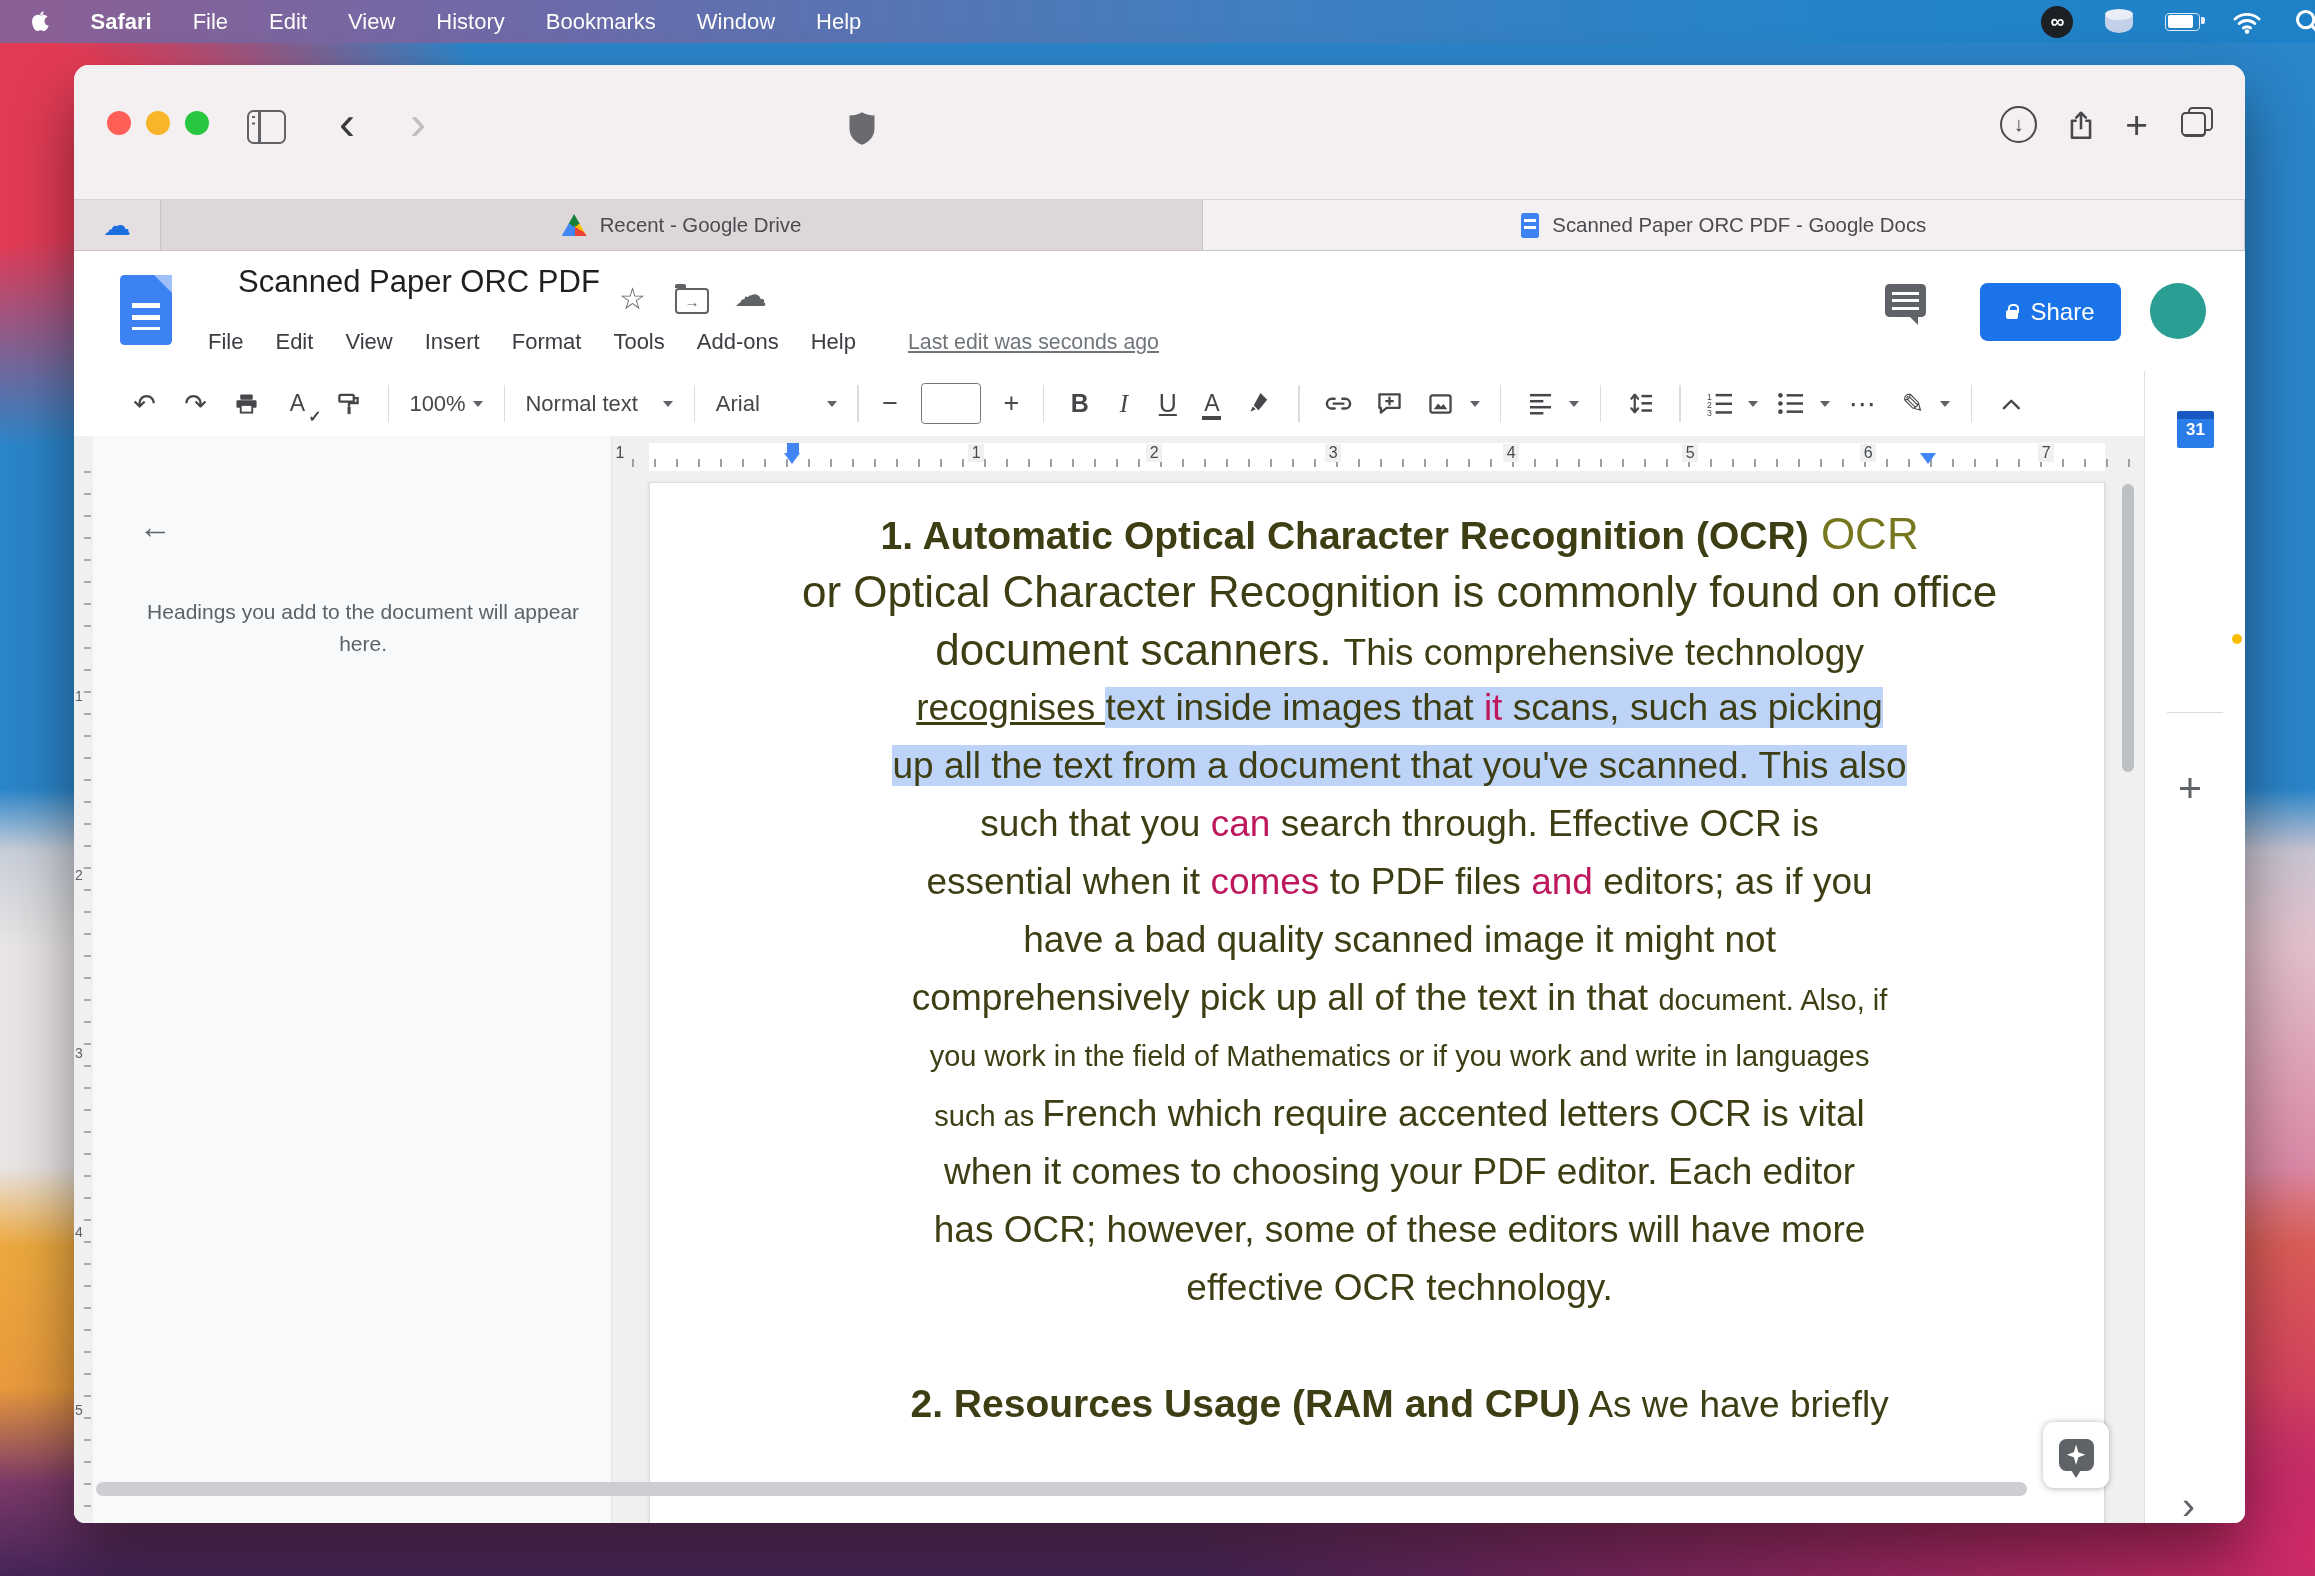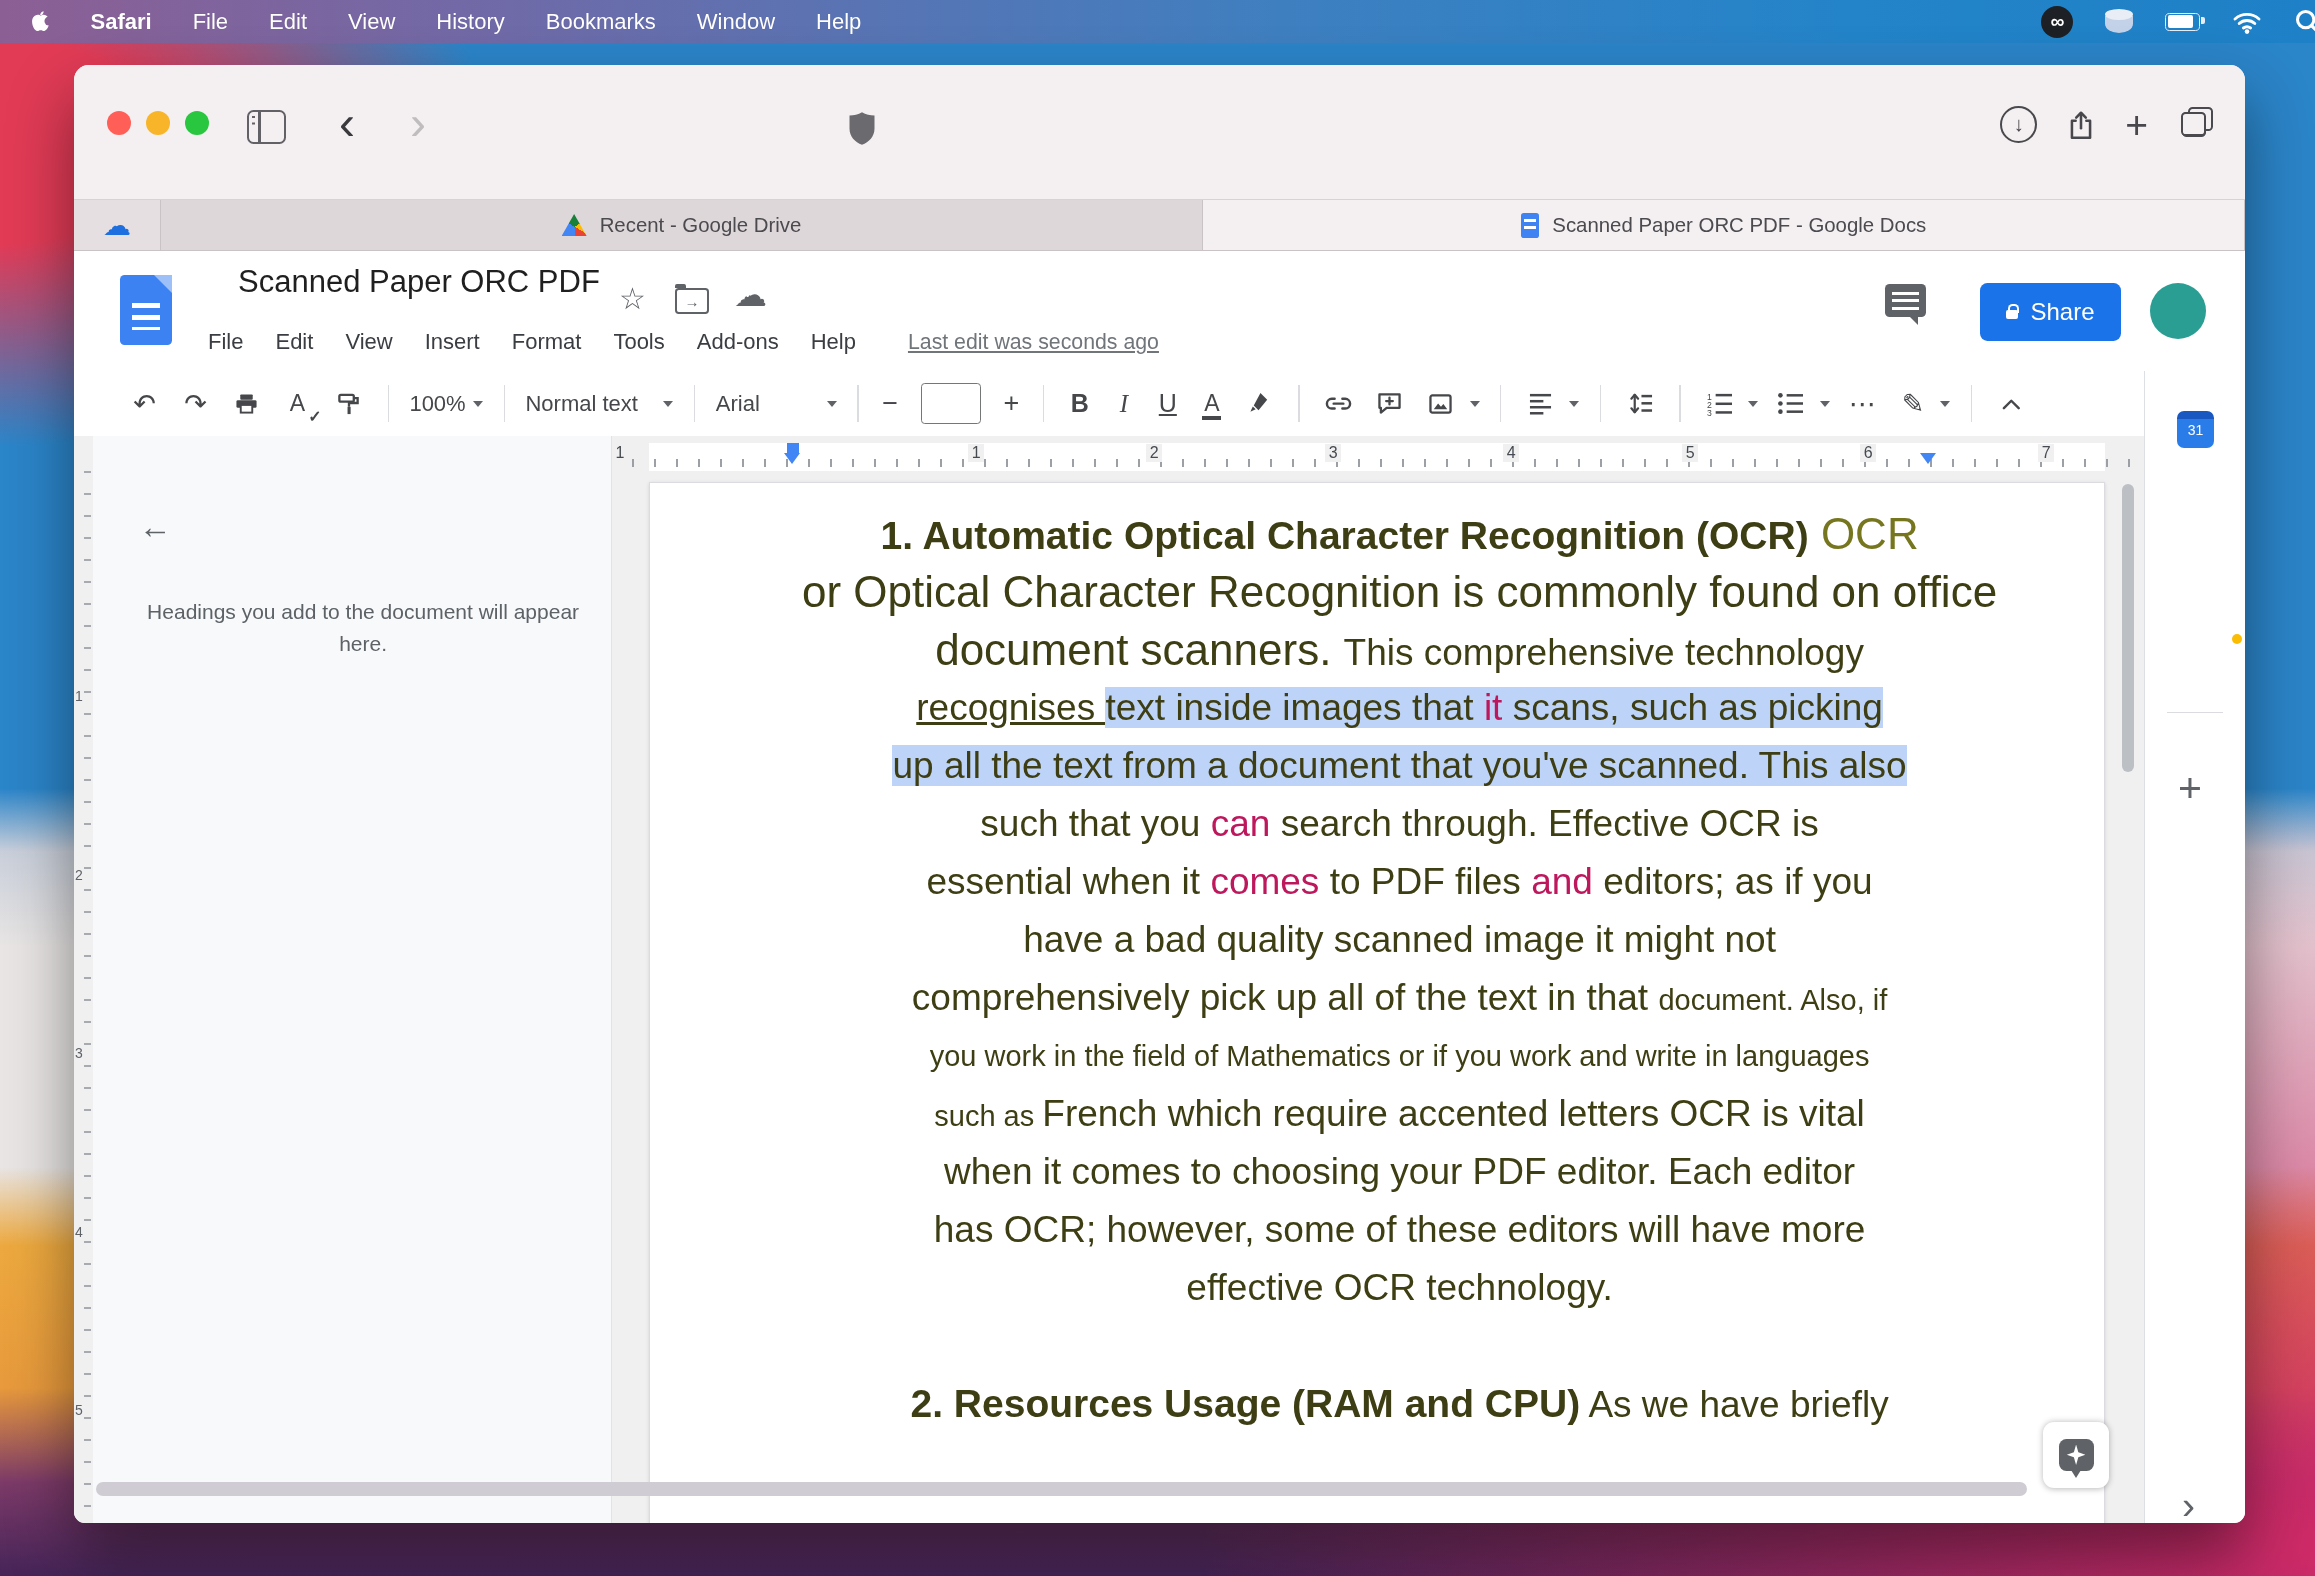--- a/index.html
+++ b/index.html
@@ -154,21 +154,21 @@
   .explore-btn{position:absolute;left:1969px;top:986px;width:66px;height:66px;background:#fff;border-radius:11px;
     box-shadow:0 0.9px 6.5px rgba(0,0,0,.28);display:flex;align-items:center;justify-content:center;}
   .spark{width:35px;height:32px;background:#5f6368;border-radius:7.4px;position:relative;}
   .spark::before{content:'';position:absolute;left:8.3px;top:5.6px;width:18.6px;height:20.4px;background:#fff;
     clip-path:polygon(50% 0,62% 38%,100% 50%,62% 62%,50% 100%,38% 62%,0 50%,38% 38%);}
   .spark::after{content:'';position:absolute;left:12px;bottom:-7.4px;border-top:8.3px solid #5f6368;
     border-left:5.6px solid transparent;border-right:5.6px solid transparent;}
   
   .rail{position:absolute;left:2070px;top:306px;width:100px;bottom:0;background:#fff;border-left:0.9px solid #dcdfe3;}
   .rail-ic{position:absolute;left:32px;}
-  .cal-ic{top:40px;width:37px;height:37px;border-radius:7px;color:#fff;font-size:14px;font-weight:normal;
+  .cal-ic{top:40px;width:37px;height:37px;border-radius:2px;color:#fff;font-size:17px;font-weight:bold;
     display:flex;align-items:center;justify-content:center;background:linear-gradient(180deg,#1958c0 0 8.3px,#2a7de9 8.3px);}
   .keep-ic{top:144px;width:37px;height:37px;border-radius:6.5px;background:#fbbc04;position:relative;}
   .keep-ic::before{content:'';position:absolute;left:11px;top:6.5px;width:15px;height:15px;border:2.8px solid #fff;border-radius:50%;}
   .keep-ic::after{content:'';position:absolute;left:15px;top:22px;width:7.4px;height:6.5px;background:#fff;}
   .tasks-ic{top:246px;width:37px;height:37px;border-radius:50%;background:#1a73e8;position:relative;}
   .tasks-ic::before{content:'';position:absolute;left:7.4px;top:14px;width:24px;height:8.3px;border-radius:4.6px;background:#fff;
     transform:rotate(-45deg);}
   .tasks-ic::after{content:'';position:absolute;left:4.6px;top:16.7px;width:10.2px;height:10.2px;border-radius:50%;background:#fbbc04;}
   .rail-div{position:absolute;left:22px;top:341px;width:56px;height:1.4px;background:#dadce0;}
   .rail-plus{position:absolute;left:33px;top:394px;font-size:41px;font-weight:300;color:#5f6368;}

